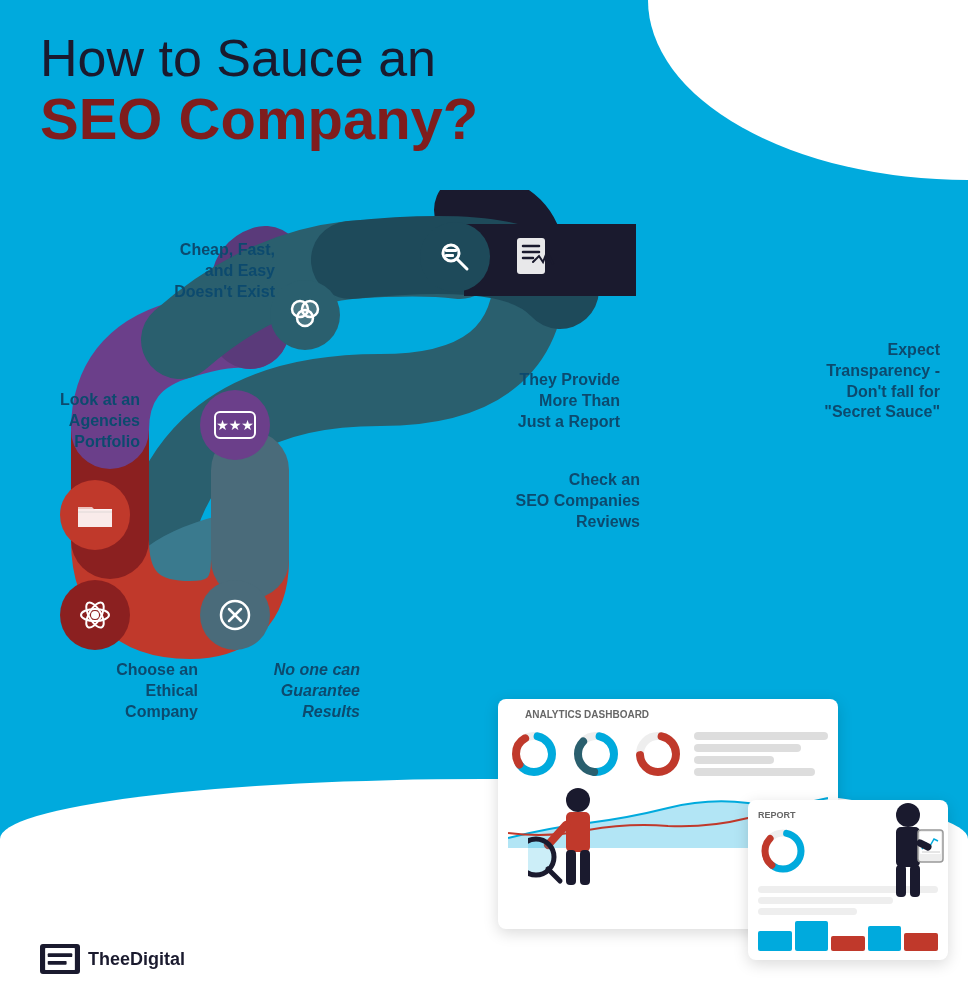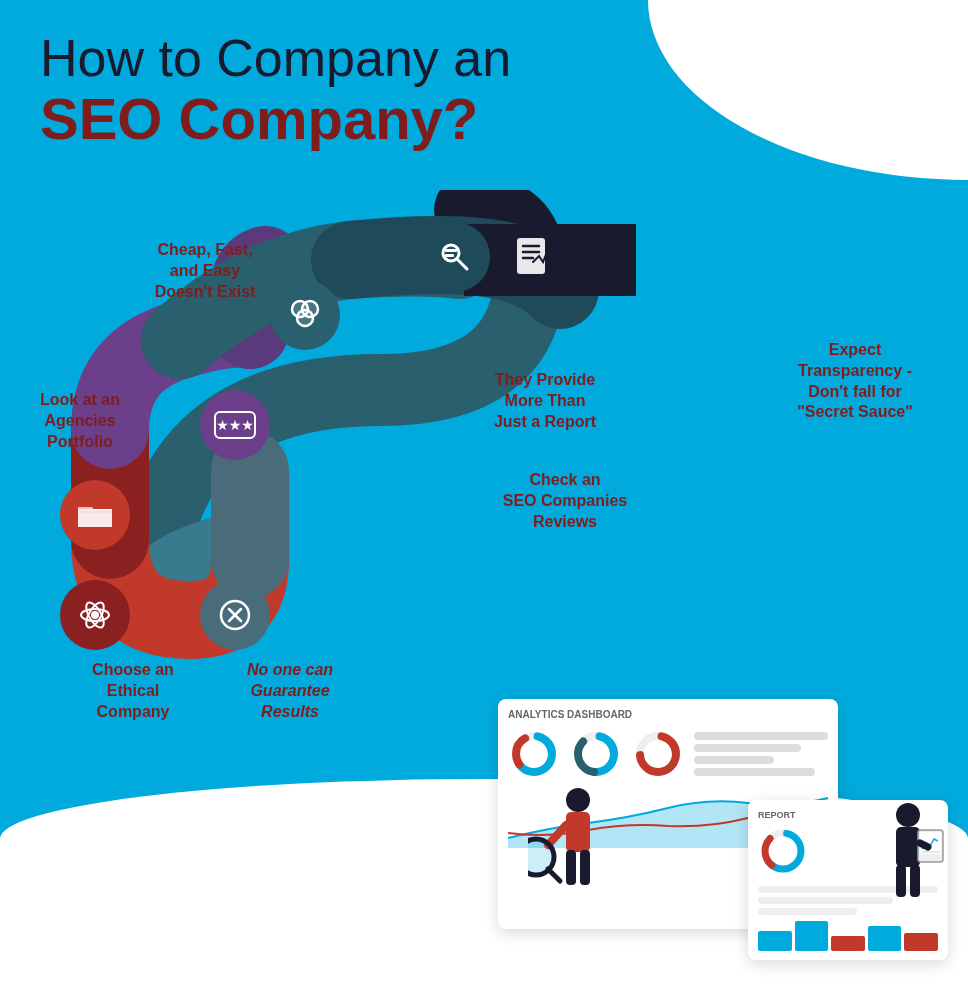--- a/index.html
+++ b/index.html
@@ -70,22 +70,22 @@
       left: 30px;
       width: 600px;
       height: 470px;
     }
 
     
     .label {
       position: absolute;
       font-size: 16px;
       font-weight: 700;
-      color: #7f1d1d;
-      text-align: center;
+      color: #0c4a6e;
+      text-align: right;
       line-height: 1.3;
     }
 
     
     .dashboard-area {
       position: absolute;
       bottom: 20px;
       right: 20px;
       width: 480px;
       height: 280px;
@@ -169,21 +169,21 @@
   </style>
 </head>
 <body>
 
 <div class="content">
 
   <div class="bg-top-right"></div>
   <div class="bg-white-wave"></div>
 
   <div class="title-area">
-    <div class="title-line1">How to Company an</div>
+    <div class="title-line1">How to Sauce an</div>
     <div class="title-line2">SEO Company?</div>
   </div>
 
   <svg class="scurve-svg" viewBox="0 0 600 470" xmlns="http://www.w3.org/2000/svg">
 
     <path d="M 120 420 Q 120 200 350 200 Q 500 200 500 80" stroke="#2a5f6e" stroke-width="72" fill="none" stroke-linecap="round"></path>
 
     <path d="M 120 420 Q 120 380 200 360" stroke="#3a7a8e" stroke-width="72" fill="none" stroke-linecap="round"></path>
 
     <path d="M 500 80 Q 500 20 440 20" stroke="#1a1a2e" stroke-width="72" fill="none" stroke-linecap="round"></path>
@@ -305,21 +305,21 @@
   </div>
 
   <div class="label" style="top:470px; left:490px; width:150px; position:absolute;">
     <span>Check an<br>SEO Companies<br>Reviews</span>
   </div>
 
   <div class="dashboard-area">
 
     <div class="dash-card dash-main">
       <div style="display:flex; gap:8px; align-items:center; margin-bottom:8px;">
-        <div style="font-size:10px; color:#666; font-weight:700;">ANALYTICS DASHBOARD</div>
+        <div style="font-size:10px; color:#666; font-weight:700;margin-left:17px;">ANALYTICS DASHBOARD</div>
       </div>
 
       <div class="donut-row">
 
         <svg width="52" height="52" viewBox="0 0 52 52">
             <circle cx="26" cy="26" r="18" stroke="#eee" stroke-width="8" fill="none"></circle>
             <circle cx="26" cy="26" r="18" stroke="#00aadd" stroke-width="8" fill="none" stroke-dasharray="70 43" stroke-dashoffset="25" stroke-linecap="round"></circle>
             <circle cx="26" cy="26" r="18" stroke="#c0392b" stroke-width="8" fill="none" stroke-dasharray="30 83" stroke-dashoffset="-45" stroke-linecap="round"></circle>
           </svg>
 
@@ -400,14 +400,24 @@
         <rect x="52" y="37" width="21" height="22" rx="1" fill="white"></rect>
 
         <polyline points="54,54 58,48 62,51 66,44 70,46" stroke="#00aadd" stroke-width="1.5" fill="none"></polyline>
         <line x1="54" y1="57" x2="72" y2="57" stroke="#ccc" stroke-width="1"></line>
 
         <line x1="52" y1="48" x2="60" y2="52" stroke="#1a1a2e" stroke-width="7" stroke-linecap="round"></line>
       </svg>
     </div>
   </div>
 
+  <div class="logo-area">
+    <div class="logo-icon">
+      <svg width="36" height="28" viewBox="0 0 36 28">
+          <rect x="1" y="1" width="34" height="26" rx="2" stroke="#1a1a2e" stroke-width="2.5" fill="none"></rect>
+          <rect x="5" y="8" width="26" height="4" rx="1" fill="#1a1a2e"></rect>
+          <rect x="5" y="16" width="20" height="4" rx="1" fill="#1a1a2e"></rect>
+        </svg>
+    </div>
+    <div class="logo-text">TheeDigital</div>
+  </div>
 
 </div>
 
 </body></html>

